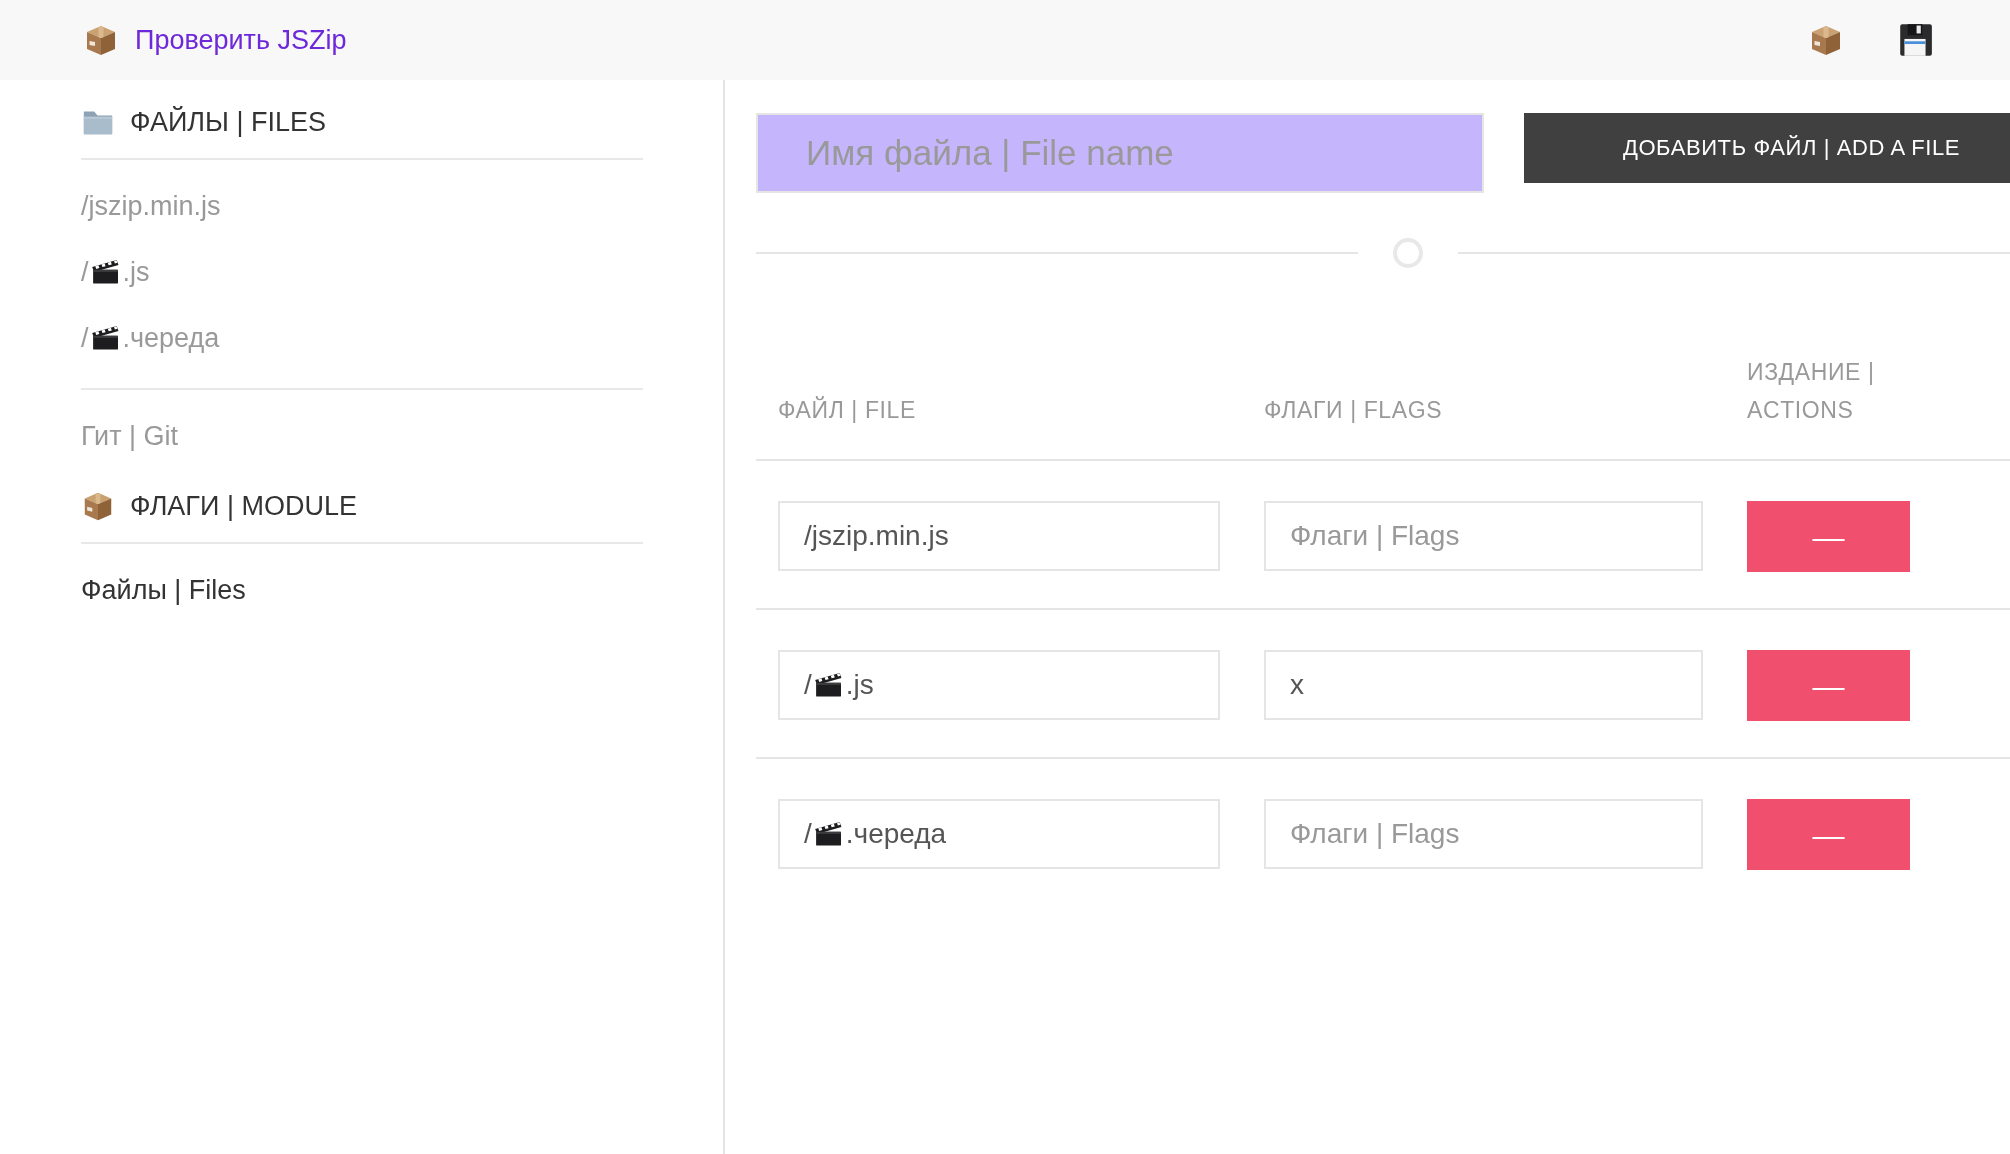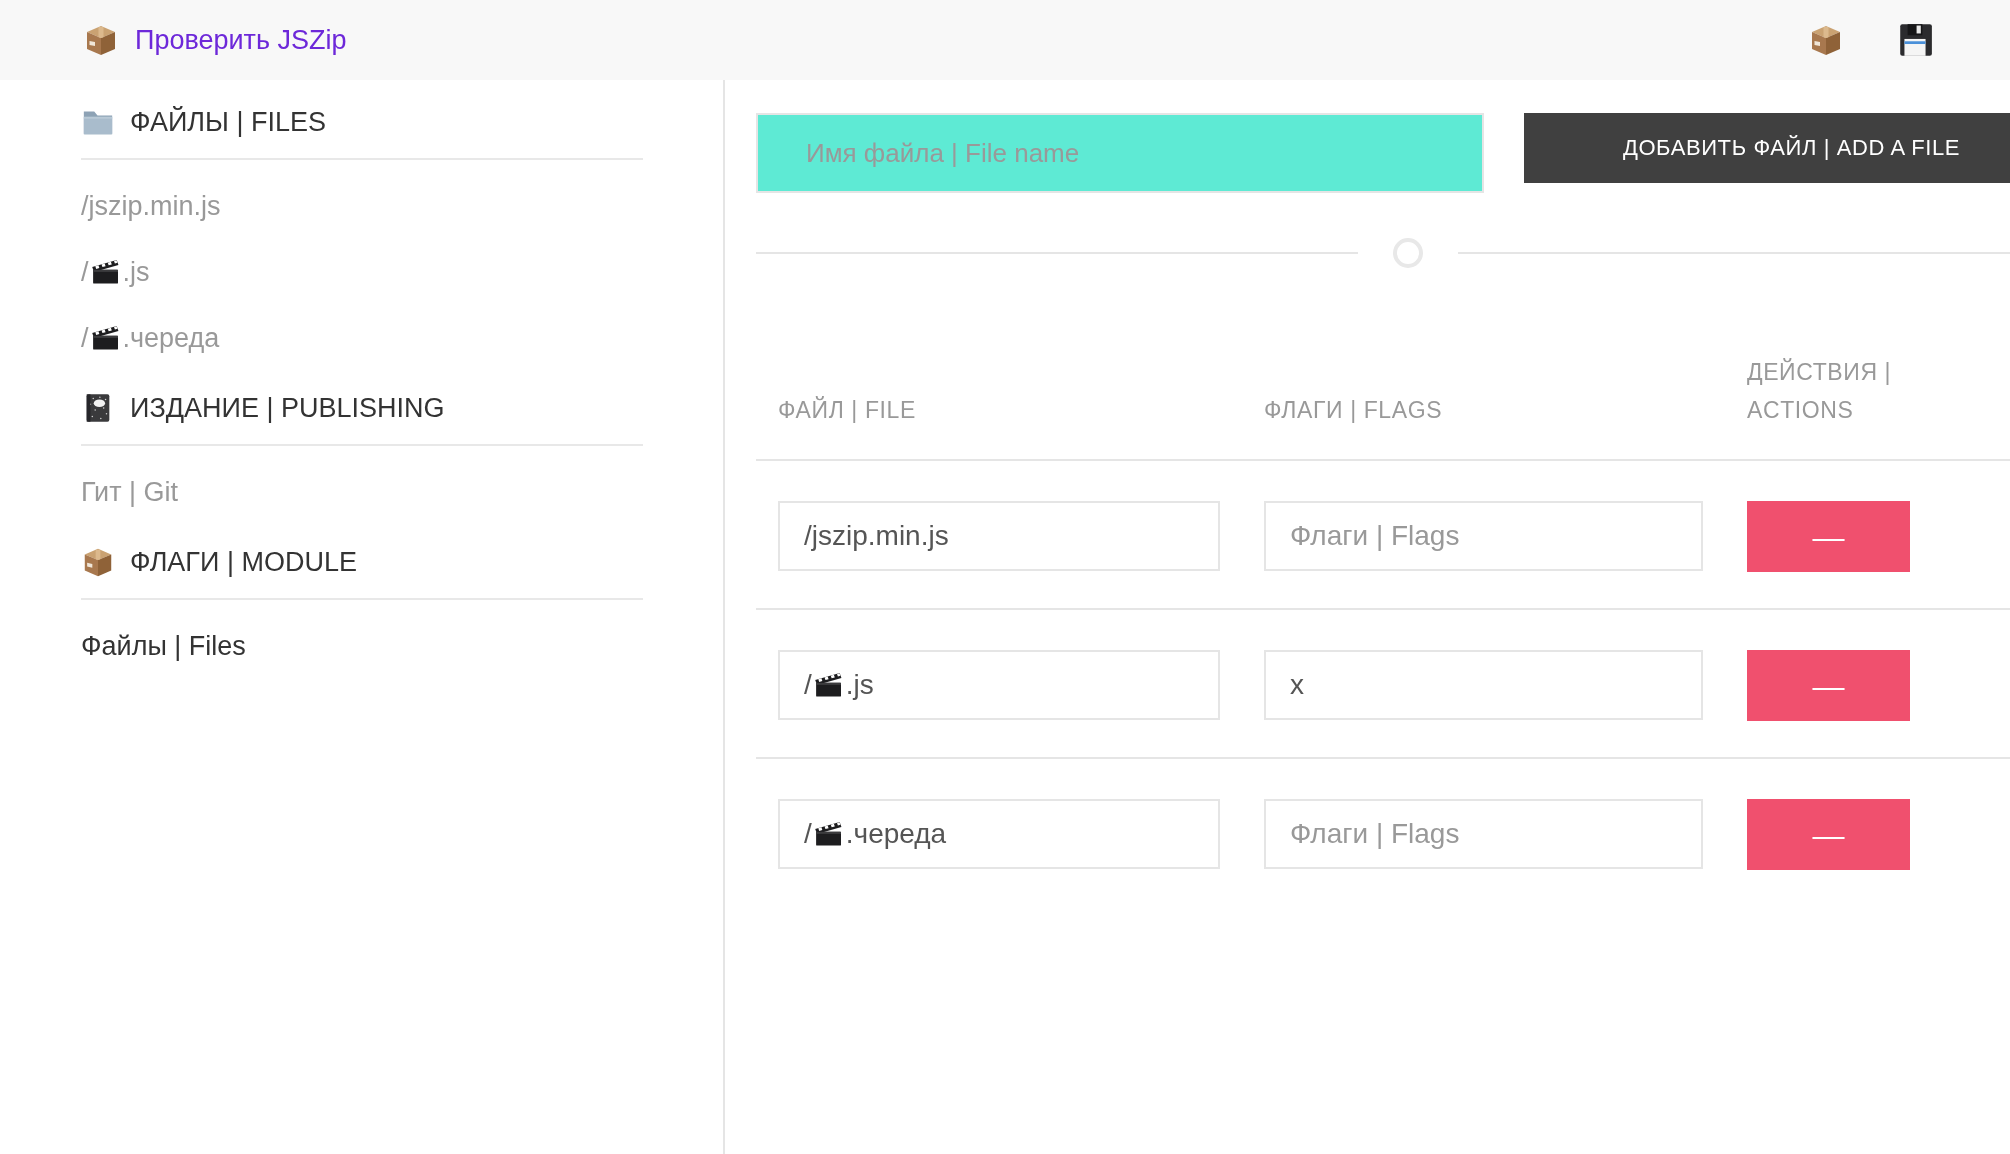--- a/index.html
+++ b/index.html
@@ -23,22 +23,22 @@
   .side-divider { border:none; border-top:2px solid #e8e8e8; margin:16px 0 0 0; }
   .side-item { display:flex; align-items:center; font-size:27px; color:#999; margin-top:26px; line-height:40px; cursor:pointer; }
   .side-item.active { color:#333; font-weight:500; }
   .side-section { margin-top:30px; }
   .side-section:first-child { margin-top:0; }
 
   
   .main { flex:1; padding:33px 35px 0 31px; }
   .toprow { display:flex; gap:40px; }
   .filename-input {
-    width:728px; height:80px; border:2px solid #e5e5e5; background:#5eead4;
-    font-family:"Liberation Sans", sans-serif; font-size:26px; color:#555;
+    width:728px; height:80px; border:2px solid #e5e5e5; background:#c4b5fd;
+    font-family:"Liberation Sans", sans-serif; font-size:35px; color:#555;
     padding:0 30px 0 48px; outline:none;
   }
   .filename-input::placeholder { color:#999; opacity:1; }
   .add-btn {
     flex:1; height:70px; background:#404040; color:#fff; border:none;
     font-family:"Liberation Sans", sans-serif; font-size:22px; letter-spacing:0.6px;
     cursor:pointer;
   }
   .spinner-row { margin-top:45px; display:flex; align-items:center; height:30px; }
   .spinner-row .line { flex:1; height:2px; background:#e5e5e5; }
@@ -176,26 +176,20 @@
       <div class="side-item">
         <span>/</span>
         <svg class="icon inline-icon" width="32" height="32">
             <use href="#sym-clapper"></use>
           </svg>
         <span>.череда</span>
       </div>
     </div>
 
     <div class="side-section">
-      <div class="side-heading">
-        <svg class="icon" width="34" height="34">
-            <use href="#sym-notebook"></use>
-          </svg>
-        <span>ИЗДАНИЕ | PUBLISHING</span>
-      </div>
       <hr class="side-divider">
       <div class="side-item">
         <span>Гит | Git</span>
       </div>
     </div>
 
     <div class="side-section">
       <div class="side-heading">
         <svg class="icon" width="34" height="34">
             <use href="#sym-package"></use>
@@ -225,21 +219,21 @@
 
     <div class="file-table">
       <div class="thead">
         <div class="th col1">
           <span>ФАЙЛ | FILE</span>
         </div>
         <div class="th col2">
           <span>ФЛАГИ | FLAGS</span>
         </div>
         <div class="th col3">
-          <span>ДЕЙСТВИЯ | ACTIONS</span>
+          <span>ИЗДАНИЕ | ACTIONS</span>
         </div>
       </div>
 
       <div class="trow">
         <div class="td col1">
           <div class="cell-box">
             <span>/jszip.min.js</span>
           </div>
         </div>
         <div class="td col2">

